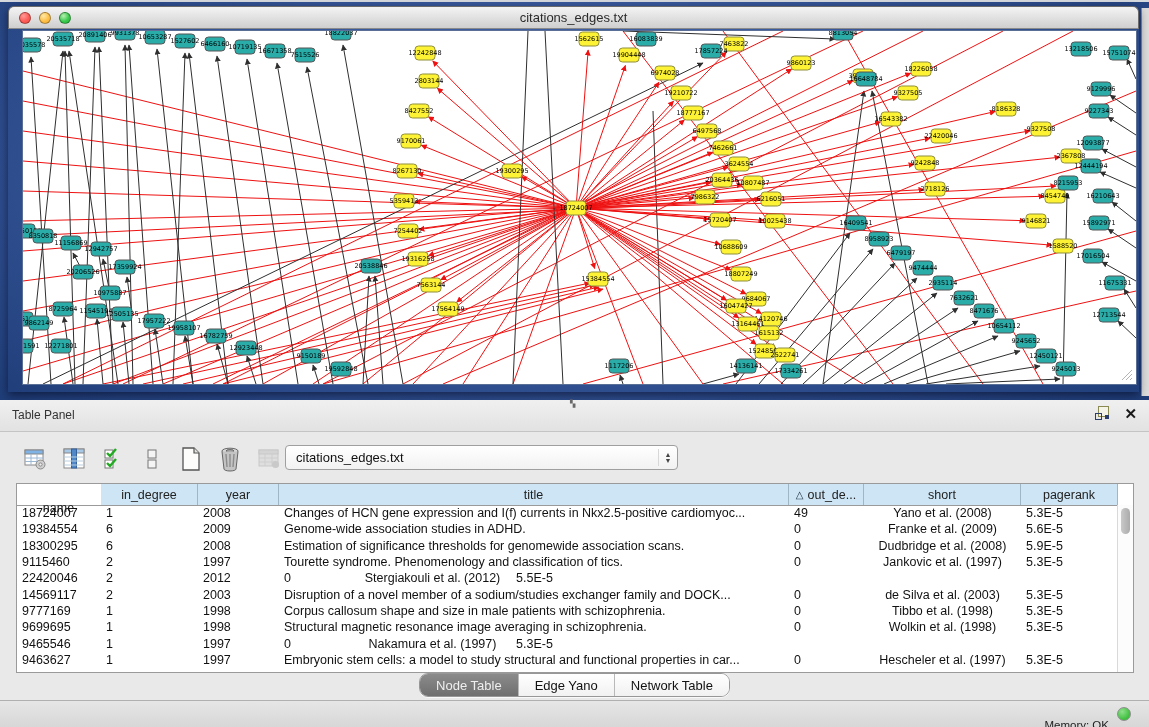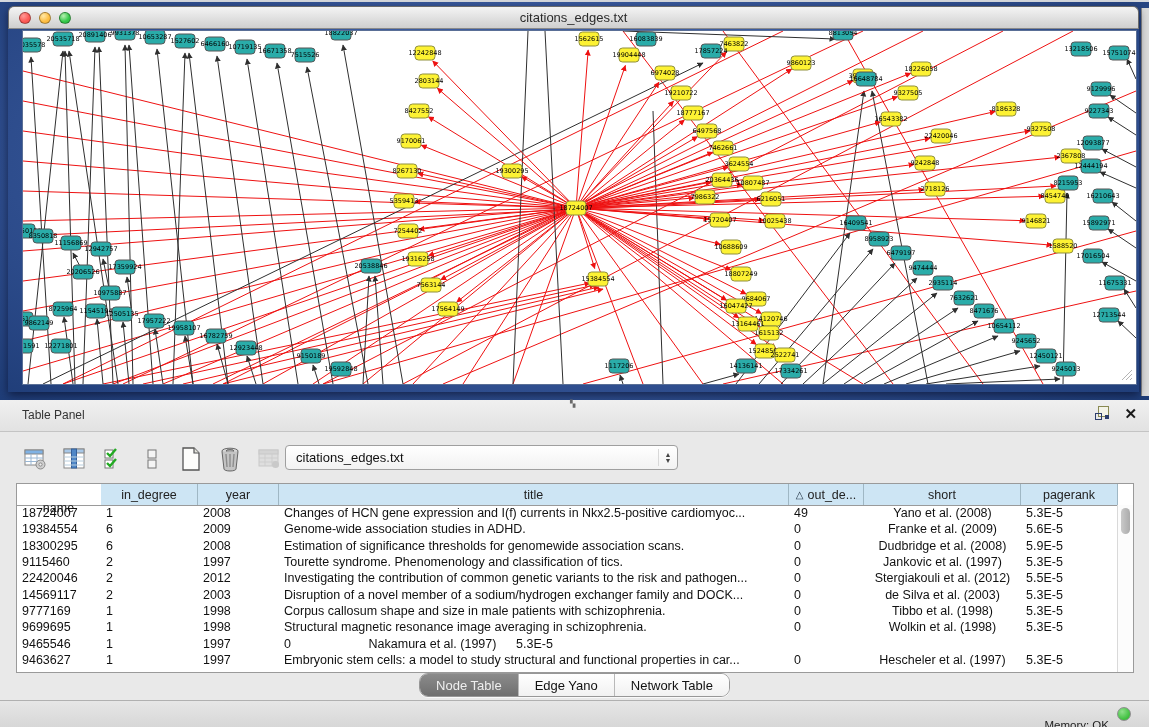--- a/index.html
+++ b/index.html
@@ -23,21 +23,21 @@
   .light.green{background:radial-gradient(circle at 35% 30%, #b7f0b0,#33c748 60%);}
   .win-title{position:absolute;left:0;right:0;top:3px;text-align:center;font-size:13px;color:#2b2b2b;}
   .canvas-wrap{position:absolute;left:14px;top:24px;width:1113px;height:353px;background:#ffffff;
     border:1px solid #5a6f96;box-sizing:content-box;overflow:hidden;}
   .resize-grip{position:absolute;right:2px;bottom:2px;width:16px;height:16px;opacity:.55;}
 
   
   .table-panel{position:absolute;left:0;top:400px;width:1149px;height:300px;background:#e9e9e9;}
   .panel-header{position:absolute;left:0;top:0;width:100%;height:31px;background:linear-gradient(#f0f0f0,#e2e2e2);
     border-bottom:1px solid #c4c4c4;}
-  .panel-title{position:absolute;left:12px;top:8px;font-size:12px;color:#333;margin-left:10px;}
+  .panel-title{position:absolute;left:12px;top:8px;font-size:12px;color:#333;}
   .splitter-grip{position:absolute;left:570px;top:1px;width:10px;height:6px;color:#6a6a6a;font-size:7px;line-height:6px;}
   .panel-controls{position:absolute;right:12px;top:6px;display:flex;gap:14px;align-items:center;}
   .float-icon{width:15px;height:15px;position:relative;}
   .float-icon .sq1{position:absolute;left:3px;top:0;width:9px;height:9px;border:1.5px solid #8a8a52;background:#f4f4e8;}
   .float-icon .sq2{position:absolute;left:0;top:7px;width:5px;height:5px;border:1.5px solid #2c3e6b;}
   .float-icon .sq3{position:absolute;left:10px;top:9px;width:4px;height:4px;background:#2c3e6b;}
   .close-icon{font-size:15px;font-weight:bold;color:#1a1a1a;line-height:15px;}
 
   .toolbar{position:absolute;left:20px;top:42px;height:34px;display:flex;align-items:center;gap:9px;}
   .tbtn{width:30px;height:30px;display:flex;align-items:center;justify-content:center;background:transparent;border:none;padding:0;}
@@ -859,30 +859,29 @@
             <div class="td c2">1997</div>
             <div class="td c3">Tourette syndrome. Phenomenology and classification of tics.</div>
             <div class="td c4">0</div>
             <div class="td c5 center">Jankovic et al. (1997)</div>
             <div class="td c6">5.3E-5</div>
           </div>
           <div class="trow">
             <div class="td c0">22420046</div>
             <div class="td c1">2</div>
             <div class="td c2">2012</div>
-            <div class="td c3">Investigating the contribution of common genetic variants to the risk and pathogen...</div>
             <div class="td c4">0</div>
             <div class="td c5 center">Stergiakouli et al. (2012)</div>
             <div class="td c6">5.5E-5</div>
           </div>
           <div class="trow">
             <div class="td c0">14569117</div>
             <div class="td c1">2</div>
             <div class="td c2">2003</div>
-            <div class="td c3">Disruption of a novel member of a sodium/hydrogen exchanger family and DOCK...</div>
+            <div class="td c3">Disruption of a novel member of a sodium/studies exchanger family and DOCK...</div>
             <div class="td c4">0</div>
             <div class="td c5 center">de Silva et al. (2003)</div>
             <div class="td c6">5.3E-5</div>
           </div>
           <div class="trow">
             <div class="td c0">9777169</div>
             <div class="td c1">1</div>
             <div class="td c2">1998</div>
             <div class="td c3">Corpus callosum shape and size in male patients with schizophrenia.</div>
             <div class="td c4">0</div>

